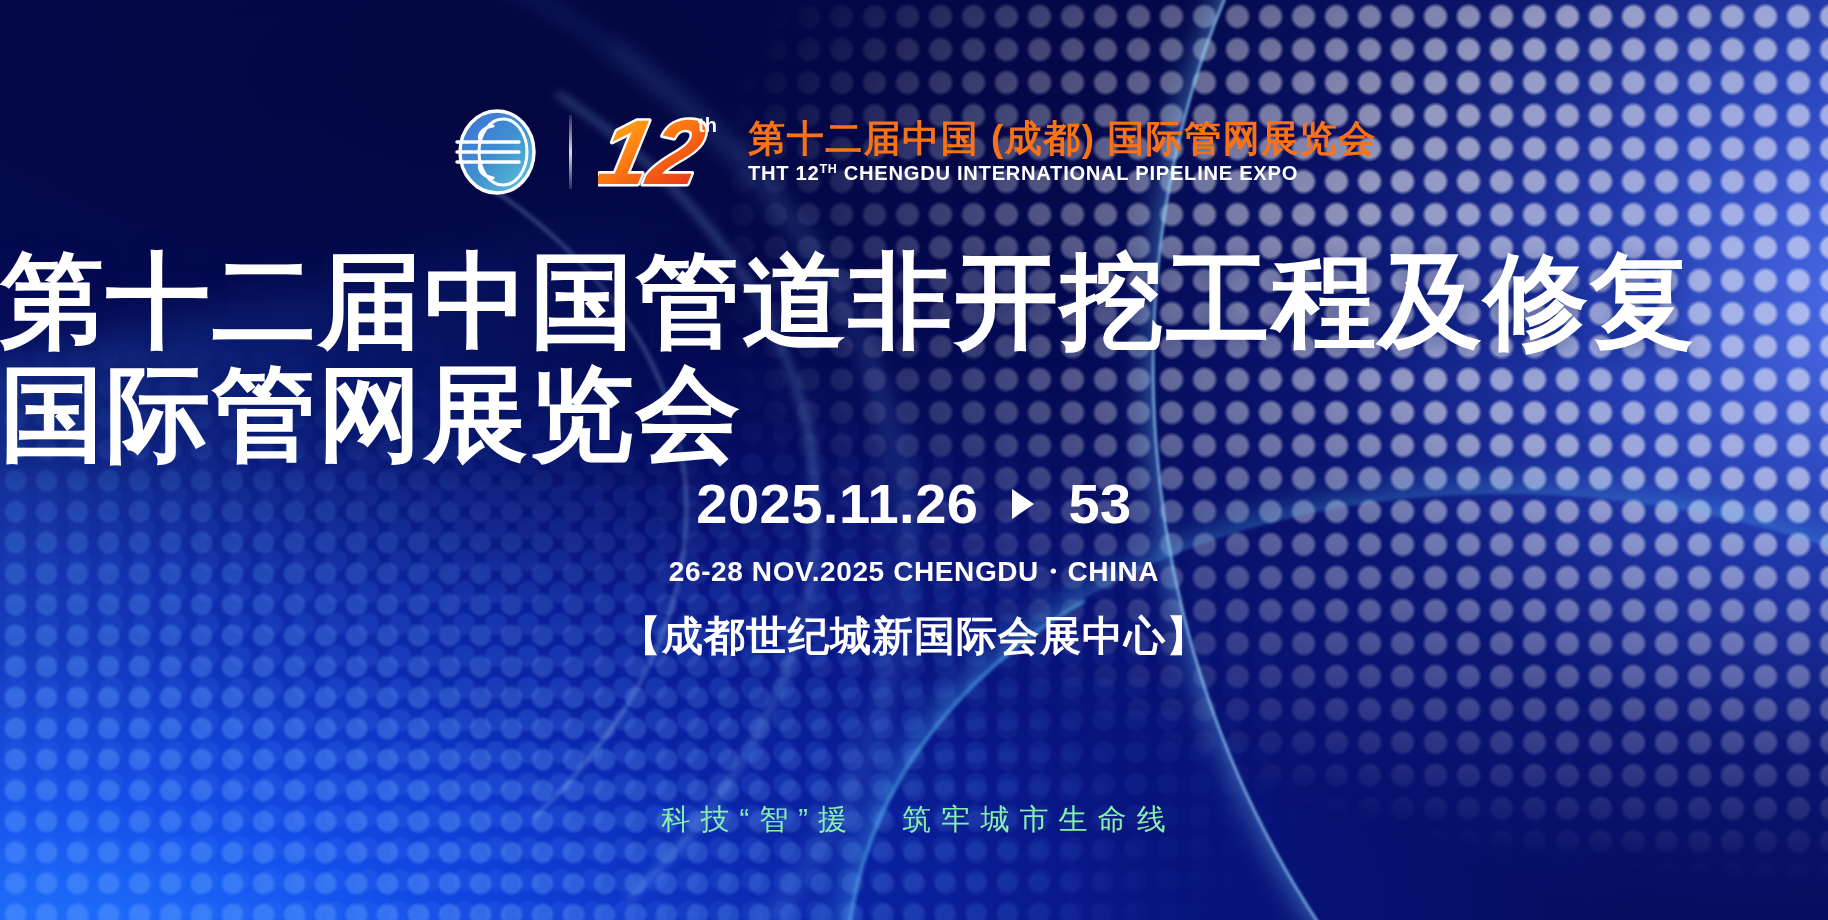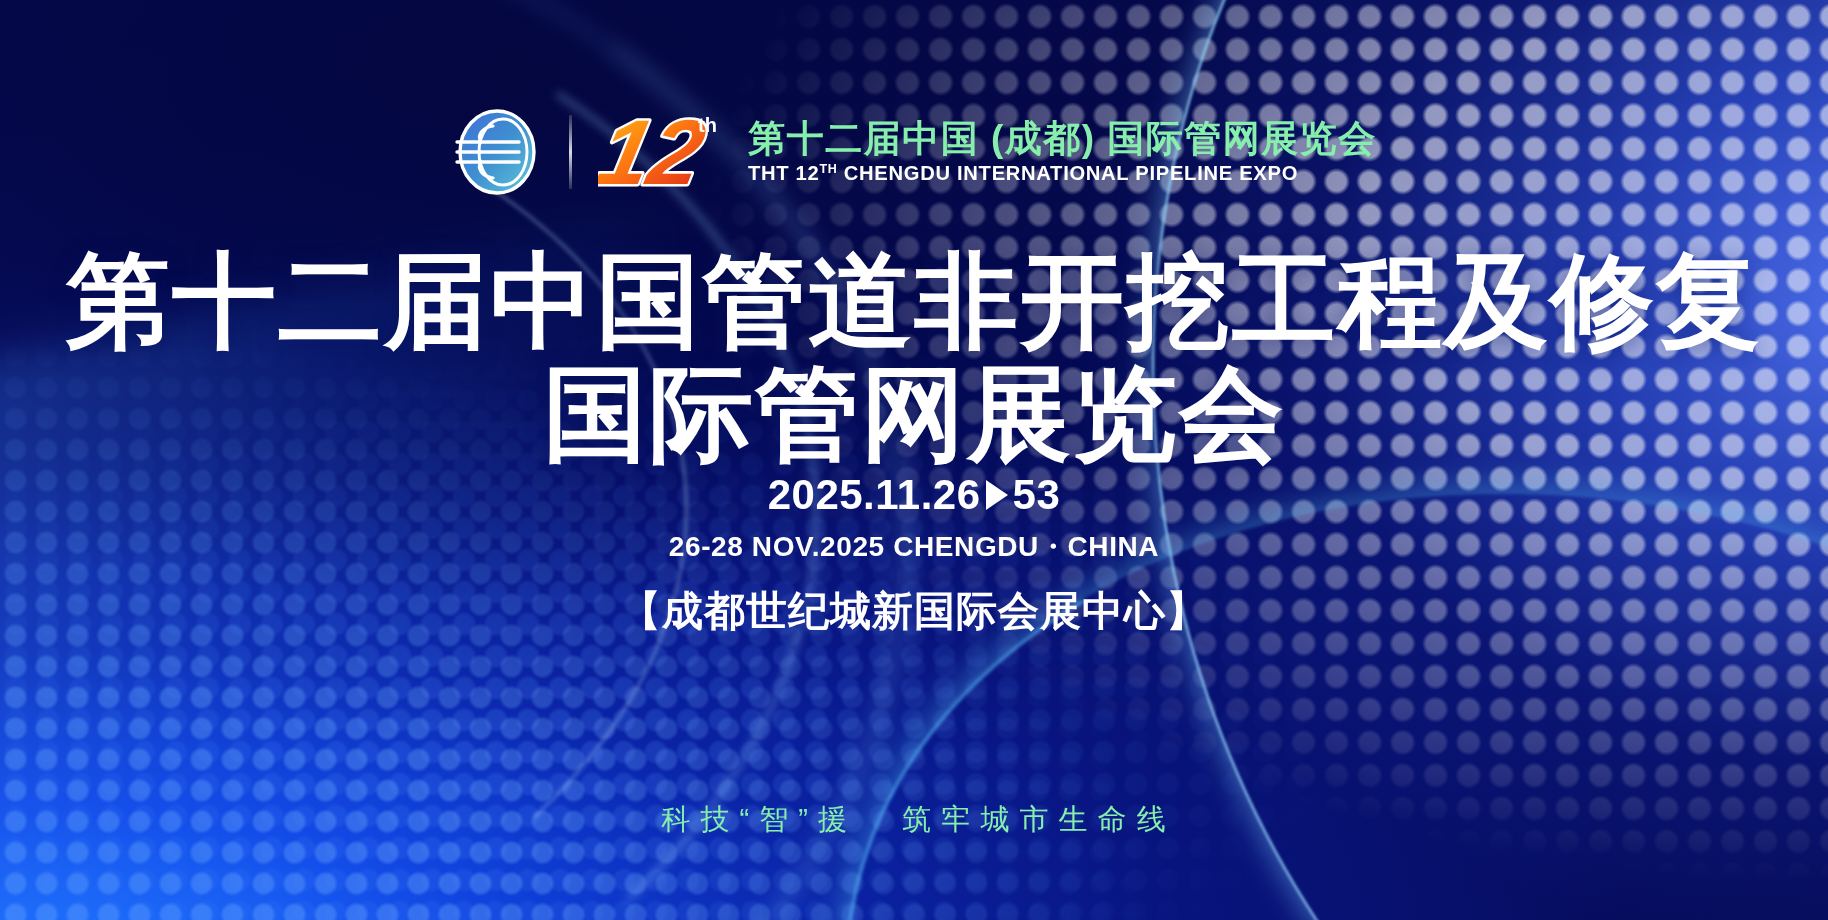--- a/index.html
+++ b/index.html
@@ -155,63 +155,63 @@
   }
   .emblem{ width:92px; height:96px; flex:0 0 auto; }
   .divider-bar{
     width:3px; height:74px; flex:0 0 auto;
     background:linear-gradient(180deg, rgba(255,255,255,.15), rgba(255,255,255,.85), rgba(255,255,255,.15));
     margin:0 6px;
   }
   .twelve{ width:128px; height:92px; flex:0 0 auto; margin-right:2px; }
   .logo-text{ display:flex; flex-direction:column; justify-content:center; gap:3px; }
   .logo-cn{
-    font-size:37px; font-weight:700; color:#86efac;
+    font-size:37px; font-weight:700; color:#f97316;
     letter-spacing:1.5px; line-height:1.05; white-space:nowrap;
   }
   .logo-en{
     font-size:20.5px; font-weight:700; color:#ffffff;
     letter-spacing:.7px; line-height:1.05; white-space:nowrap;
     transform:scaleX(.985); transform-origin:left center;
   }
   .logo-en sup{ font-size:.62em; vertical-align:.52em; }
 
   
   .title-block{
     position:absolute; left:0; right:0; top:245px;
-    text-align:center;
+    text-align:left;
   }
   .title-line{
     font-size:104px; font-weight:700; color:#ffffff;
     letter-spacing:2px; line-height:1.09;
     white-space:nowrap;
     text-shadow:0 3px 22px rgba(0,15,90,.45);
   }
 
   
   .date-block{
     position:absolute; left:0; right:0; top:470px;
     text-align:center;
   }
   .date-main{
-    font-size:42px; font-weight:700; color:#ffffff;
+    font-size:56px; font-weight:700; color:#ffffff;
     letter-spacing:.5px; line-height:1.2;
-    display:flex; align-items:center; justify-content:center; gap:3px;
+    display:flex; align-items:center; justify-content:center; gap:32px;
     white-space:nowrap;
   }
   .date-arrow{
     width:0;height:0;
     border-left:22px solid #ffffff;
     border-top:15px solid transparent;
     border-bottom:15px solid transparent;
     display:inline-block;
     margin:0 2px;
   }
   .date-en{
-    margin-top:8px;
+    margin-top:16px;
     font-size:28px; font-weight:600; color:#ffffff;
     letter-spacing:.6px; white-space:nowrap;
   }
   .venue{
     margin-top:18px;
     font-size:41px; font-weight:700; color:#ffffff;
     letter-spacing:1px; white-space:nowrap;
   }
 
   

